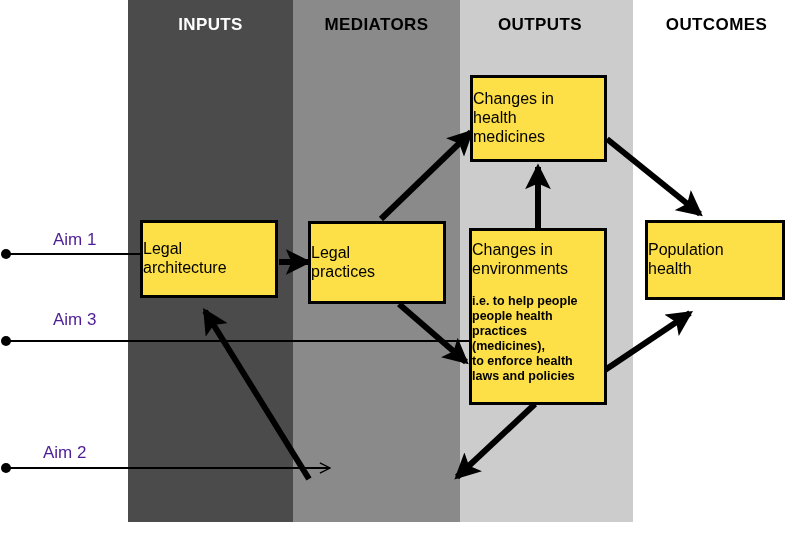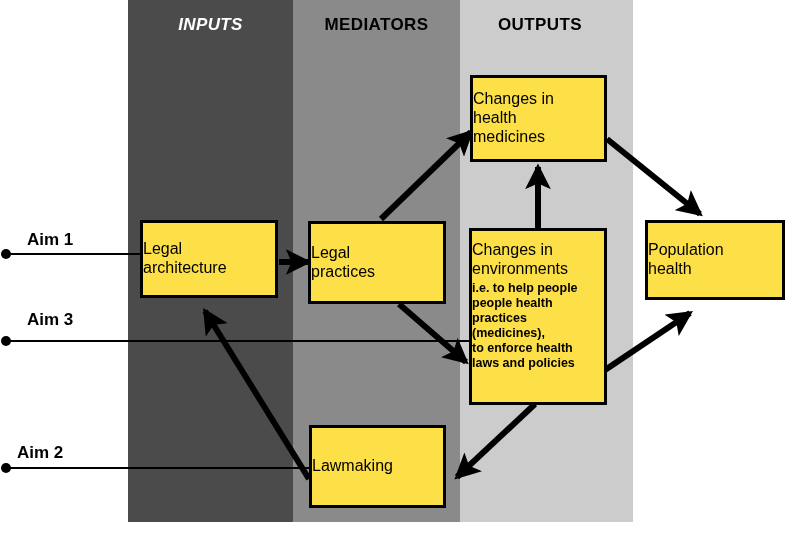--- a/index.html
+++ b/index.html
@@ -53,38 +53,39 @@
     line-height: 1.18;
   }
   .node .title {
     font-size: 16px;
     font-weight: normal;
   }
   .node .sub {
     font-size: 12.5px;
     font-weight: bold;
     line-height: 1.2;
-    margin-top: 2px;
+    margin-top: 15px;
   }
 
   #node-legal-architecture { left: 140px; top: 220px; width: 138px; height: 78px; }
   #node-legal-practices    { left: 308px; top: 221px; width: 138px; height: 83px; }
   #node-lawmaking          { left: 309px; top: 425px; width: 137px; height: 83px; }
   #node-health-behaviour   { left: 470px; top:  75px; width: 137px; height: 87px; }
   #node-environments       { left: 469px; top: 228px; width: 138px; height: 177px;
                              justify-content: flex-start; padding-top: 10px; }
   #node-population-health  { left: 645px; top: 220px; width: 140px; height: 80px; }
 
   
   .aim-label {
     position: absolute;
     font-size: 17px;
-    font-weight: bold;
-    color: #000000;
+    font-weight: normal;
+    color: #4c1d95;
     white-space: nowrap;
+    margin-left: 26px;
   }
   #aim1-label { left: 27px; top: 230px; }
   #aim3-label { left: 27px; top: 310px; }
   #aim2-label { left: 17px; top: 443px; }
 
   
   #arrows {
     position: absolute;
     left: 0; top: 0;
     width: 800px;
@@ -95,23 +96,24 @@
 </head>
 <body>
 
 <div id="canvas">
 
   <div class="band band-inputs"></div>
   <div class="band band-mediators"></div>
   <div class="band band-outputs"></div>
   <div class="band band-outcomes"></div>
 
-  <div class="band-title on-dark" style="left:128px; width:165px;font-style:italic;">INPUTS</div>
+  <div class="band-title on-dark" style="left:128px; width:165px;">INPUTS</div>
   <div class="band-title" style="left:293px; width:167px;">MEDIATORS</div>
   <div class="band-title" style="left:460px; width:160px;">OUTPUTS</div>
+  <div class="band-title" style="left:633px; width:167px;">OUTCOMES</div>
 
   <svg id="arrows" viewBox="0 0 800 535">
     <defs>
       <marker id="ah-thick" viewBox="0 0 10 10" refX="8.6" refY="5" markerWidth="4.3" markerHeight="4.3" orient="auto-start-reverse">
         <path d="M 0 0 L 10 5 L 0 10 L 2.2 5 z" fill="#000"></path>
       </marker>
       <marker id="ah-thin" viewBox="0 0 10 10" refX="9" refY="5" markerWidth="7" markerHeight="7" orient="auto-start-reverse">
         <path d="M 1 1 L 9 5 L 1 9" fill="none" stroke="#000" stroke-width="1.1"></path>
       </marker>
     </defs>
@@ -155,23 +157,20 @@
   <div class="node" id="node-legal-architecture">
     <div class="title">Legal</div>
     <div class="title">architecture</div>
   </div>
 
   <div class="node" id="node-legal-practices">
     <div class="title">Legal</div>
     <div class="title">practices</div>
   </div>
 
-  <div class="node" id="node-lawmaking">
-    <div class="title">Lawmaking</div>
-  </div>
 
   <div class="node" id="node-health-behaviour">
     <div class="title">Changes in</div>
     <div class="title">health</div>
     <div class="title">medicines</div>
   </div>
 
   <div class="node" id="node-environments">
     <div class="title">Changes in</div>
     <div class="title">environments</div>

